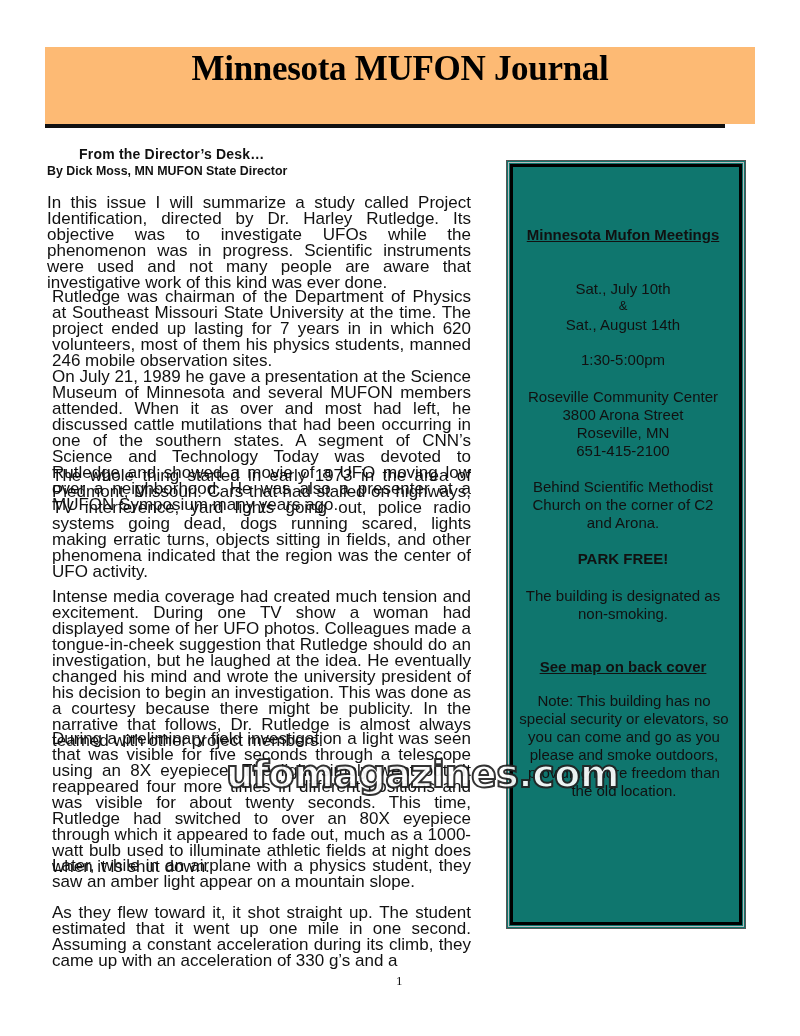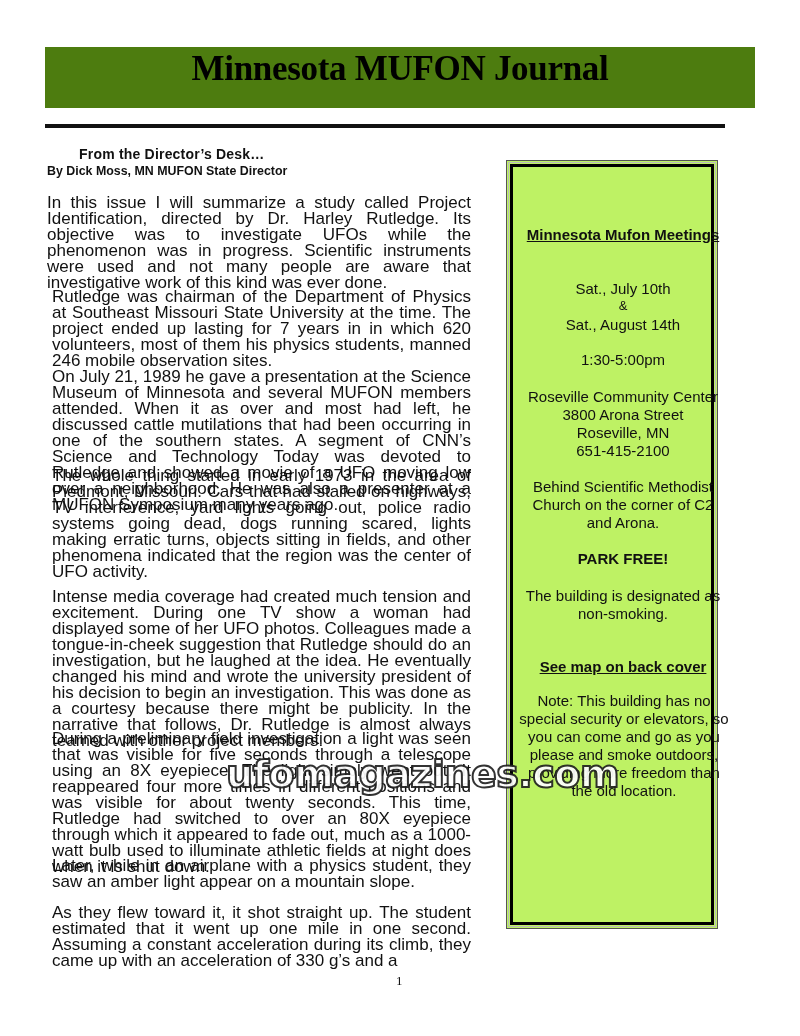--- a/index.html
+++ b/index.html
@@ -1,29 +1,29 @@
 <!DOCTYPE html>
 <html><head>
 <meta charset="utf-8">
 <style>
   html, body { margin:0; padding:0; background:#fff; }
   body { width:800px; height:1036px; position:relative; overflow:hidden; color:#111; }
-  .masthead { position:absolute; left:45px; top:47px; width:710px; height:61px; background:#4d7c0f; }
+  .masthead { position:absolute; left:45px; top:47px; width:710px; height:77px; background:#fdba74; }
   .masthead-line { position:absolute; left:0; width:710px; height:38px; text-align:center;
     font-family:"Liberation Serif", serif; font-weight:bold; font-size:35px; line-height:38px; color:#000; letter-spacing:-0.3px; }
   .mh1 { top:3px; }
   .mh2 { top:40px; }
   .mh2 .gap { display:inline-block; width:44px; }
   .rule { position:absolute; left:45px; top:124px; width:680px; height:4px; background:#111; }
   .col { position:absolute; left:47px; width:424px; font-family:"Liberation Sans", sans-serif; font-size:17px; line-height:16px; color:#111; }
   .col p { margin:0; text-align:justify; }
   .h-title { position:absolute; left:47px; top:146px; font-family:"Liberation Sans", sans-serif; font-weight:bold; font-size:14px; color:#111; letter-spacing:0.2px;margin-left:32px; }
   .h-byline { position:absolute; left:47px; top:164px; font-family:"Liberation Sans", sans-serif; font-weight:bold; font-size:12.4px; color:#111; }
-  .box { position:absolute; left:506px; top:160px; width:212px; height:769px; box-sizing:border-box;
-    border:1px solid #555; background:#bef264;padding-left:16px; }
+  .box { position:absolute; left:506px; top:160px; width:240px; height:769px; box-sizing:border-box;
+    border:1px solid #555; background:#0f766e;padding-left:16px; }
   .box-inner1 { position:absolute; left:1px; top:1px; right:1px; bottom:1px; border:1px solid #bbb; }
   .box-inner2 { position:absolute; left:1px; top:1px; right:1px; bottom:1px; border:3px solid #000; }
   .box-content { position:absolute; left:0; right:0; top:0; text-align:center;
     font-family:"Liberation Sans", sans-serif; font-size:15px; line-height:18px; color:#111; }
   .box-content .blk { position:absolute; left:0; width:232px; }
   .u { text-decoration:underline; font-weight:bold; }
   .b { font-weight:bold; }
   .pagenum { position:absolute; left:396px; top:973px; font-family:"Liberation Serif", serif; font-size:13px; color:#111; }
   .watermark { position:absolute; left:226px; top:752px; font-family:"DejaVu Sans", sans-serif; font-weight:bold; font-size:38px;
     color:#fff; letter-spacing:-0.5px; -webkit-text-stroke:2px #222; opacity:0.92; }

